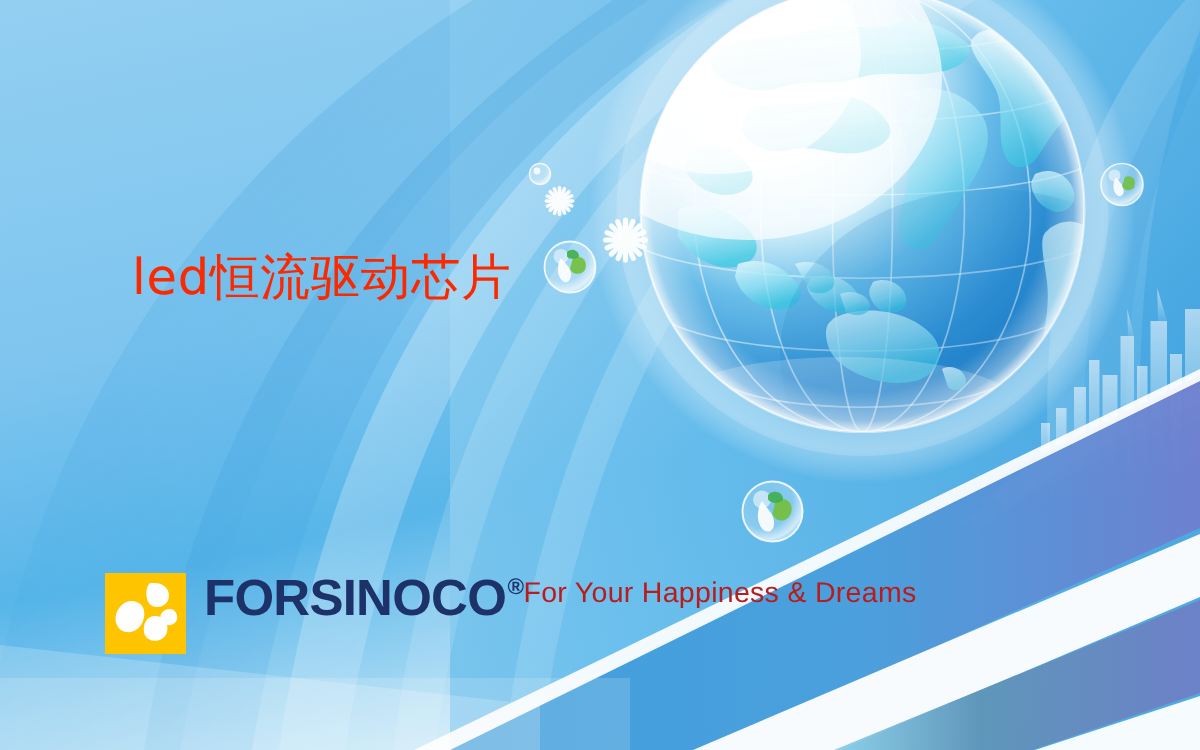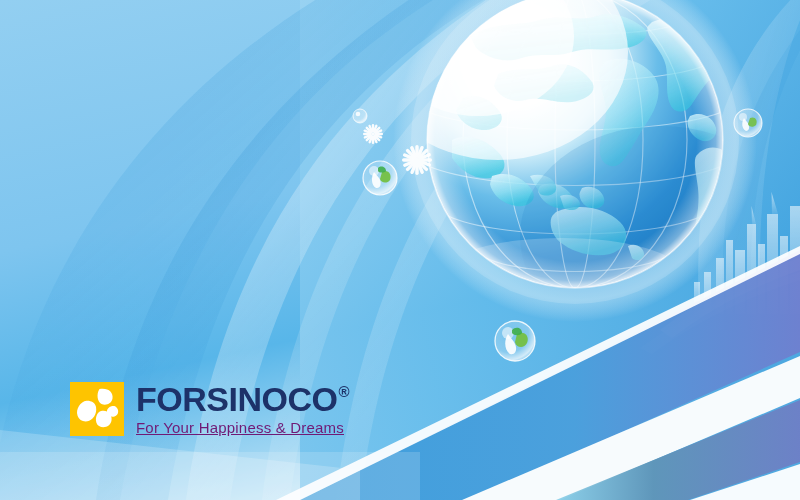--- a/index.html
+++ b/index.html
@@ -55,46 +55,45 @@
   }
   #logo-mark {
     width: 54px;
     height: 54px;
     background: #fec400;
     flex: 0 0 auto;
   }
   #logo-text {
     margin-left: 12px;
     display: flex;
-    flex-direction: column;
+    flex-direction: row;
     align-items: flex-start;
   }
   #logo-wordmark {
     font-size: 34px;
     font-weight: bold;
     color: #1d3269;
     letter-spacing: -0.5px;
     line-height: 1;
     font-family: "Liberation Sans", sans-serif;
     display: flex;
     align-items: flex-start;
   }
   #logo-wordmark .reg {
     font-size: 15px;
     line-height: 1;
     margin-top: 2px;
     margin-left: 1px;
   }
   #logo-tagline {
-    font-size: 15px;
-    color: #701a75;
+    font-size: 19px;
+    color: #b91c1c;
     letter-spacing: 0.2px;
     margin-top: 3px;
     font-family: "Liberation Sans", sans-serif;
-    text-decoration: underline;
   }
 </style>
 </head>
 <body>
 
 <div id="stage">
 
   <svg id="bg-svg" class="layer" viewBox="0 0 800 500" preserveAspectRatio="none">
     <defs>
 
@@ -401,20 +400,21 @@
         <circle cx="748" cy="123" r="14" fill="url(#gBubble)"></circle>
         <circle cx="748" cy="123" r="14" fill="none" stroke="#ffffff" stroke-opacity="0.8" stroke-width="1.1"></circle>
         <circle cx="743" cy="117" r="4" fill="#ffffff" opacity="0.5"></circle>
         <path d="M 744 118 C 741 123 742 129 746 131 C 750 131 750 125 747 122 Z" fill="#ffffff" opacity="0.88"></path>
         <path d="M 750 118 C 755 116 758 120 756 125 C 753 128 749 127 748 124 Z" fill="#74c043" opacity="0.9"></path>
       </g>
     </g>
   </svg>
 
   <div id="headline">
+    <div class="hl-line">led恒流驱动芯片</div>
   </div>
 
   <div id="logo">
     <div id="logo-mark">
       <svg viewBox="0 0 54 54" width="54" height="54" aria-hidden="true">
         <rect x="0" y="0" width="54" height="54" fill="#fec400"></rect>
         <g fill="#ffffff">
 
           <path d="M 29.5 7 C 38 5.5 43.5 10 42.5 16.5 C 41.8 21.5 36 24 31.5 22 C 27.5 20.2 26 12 29.5 7 Z"></path>
 

